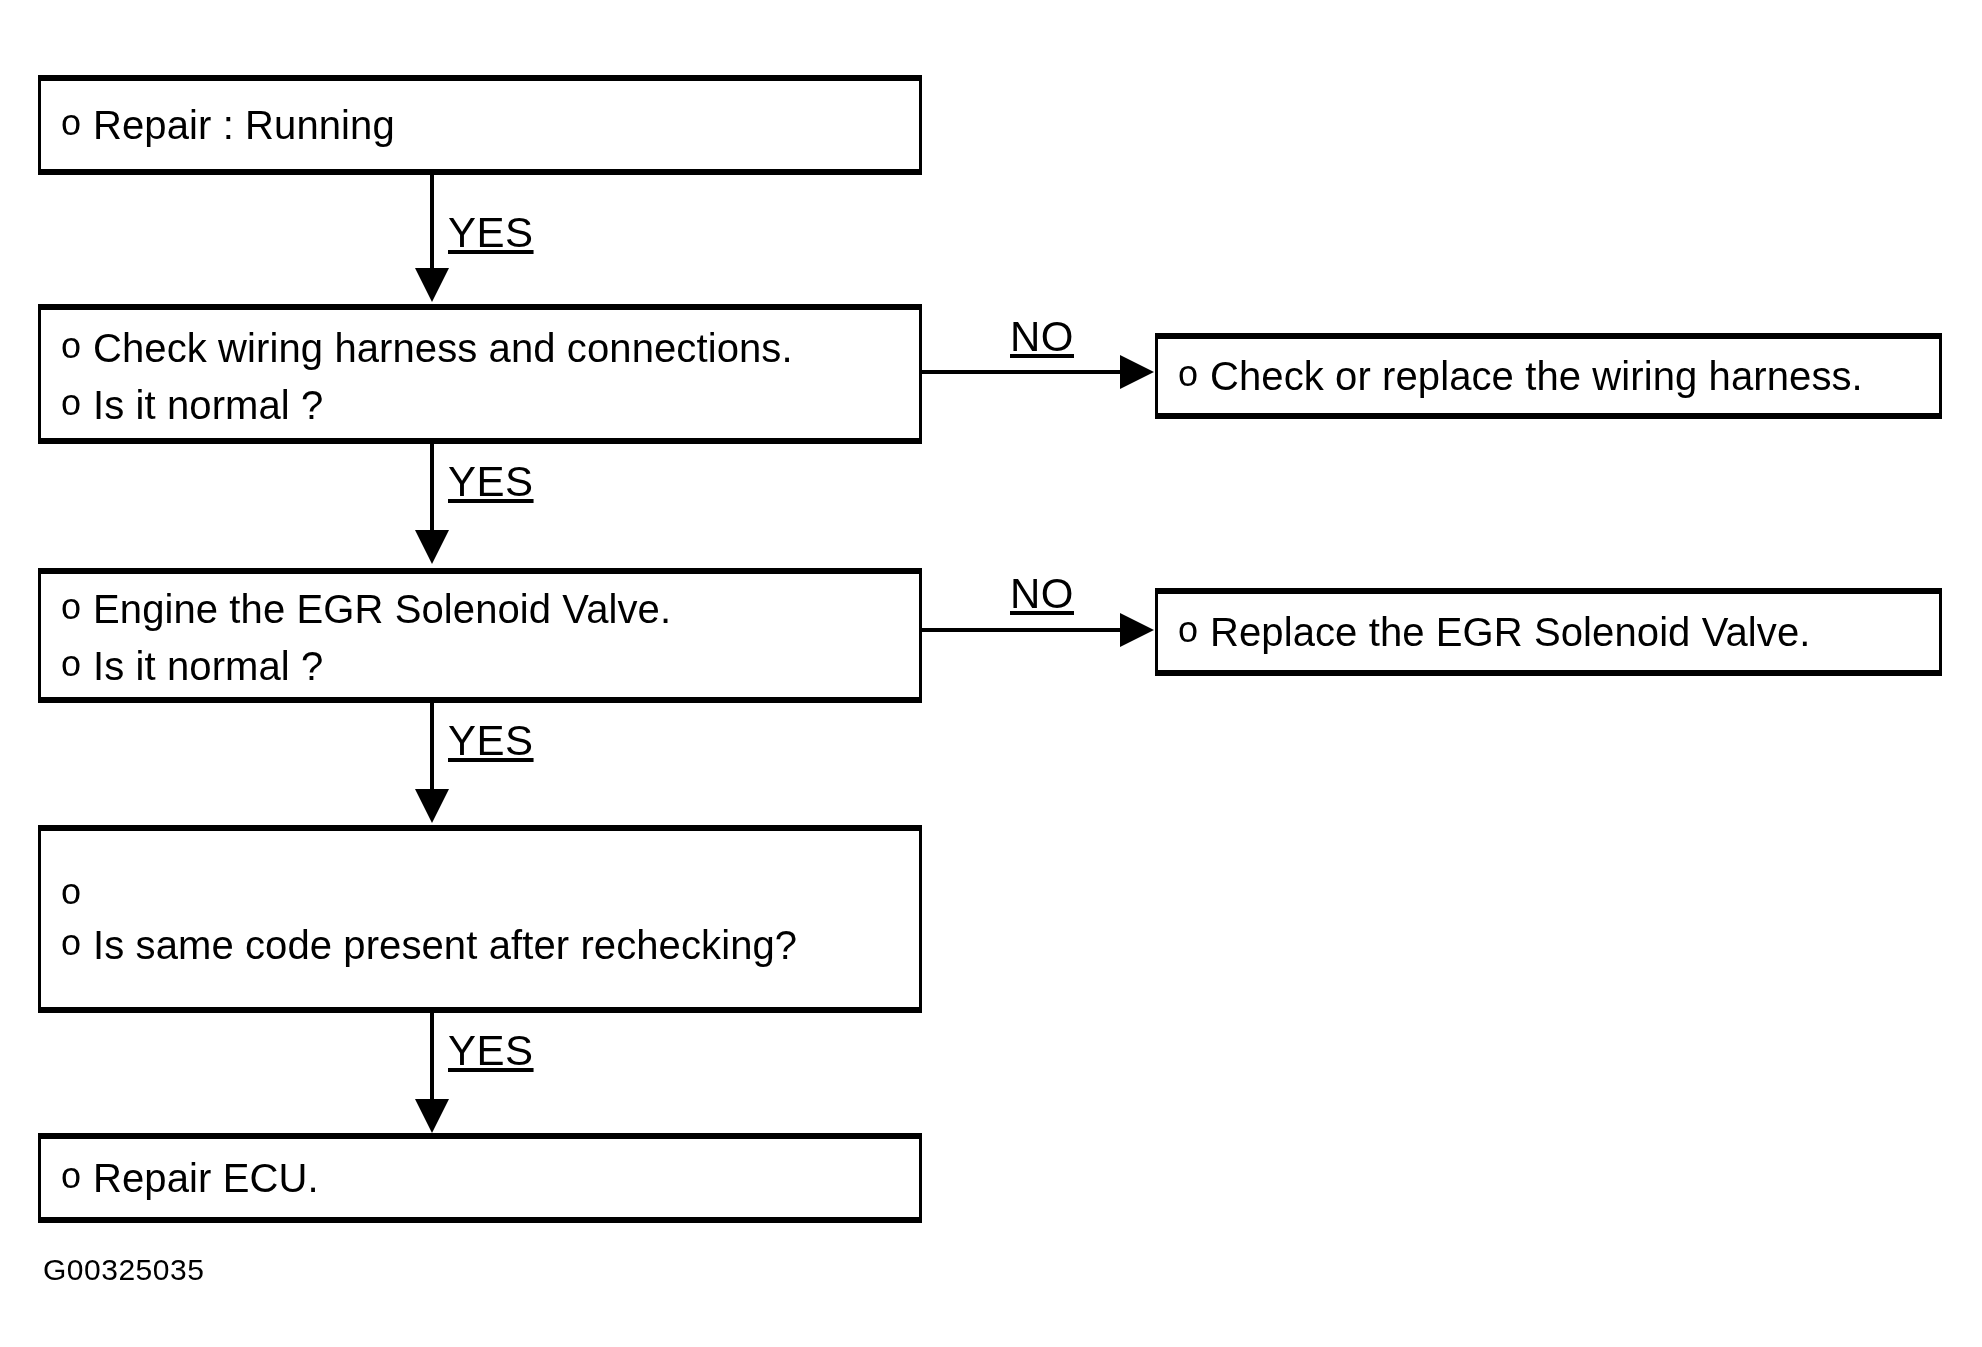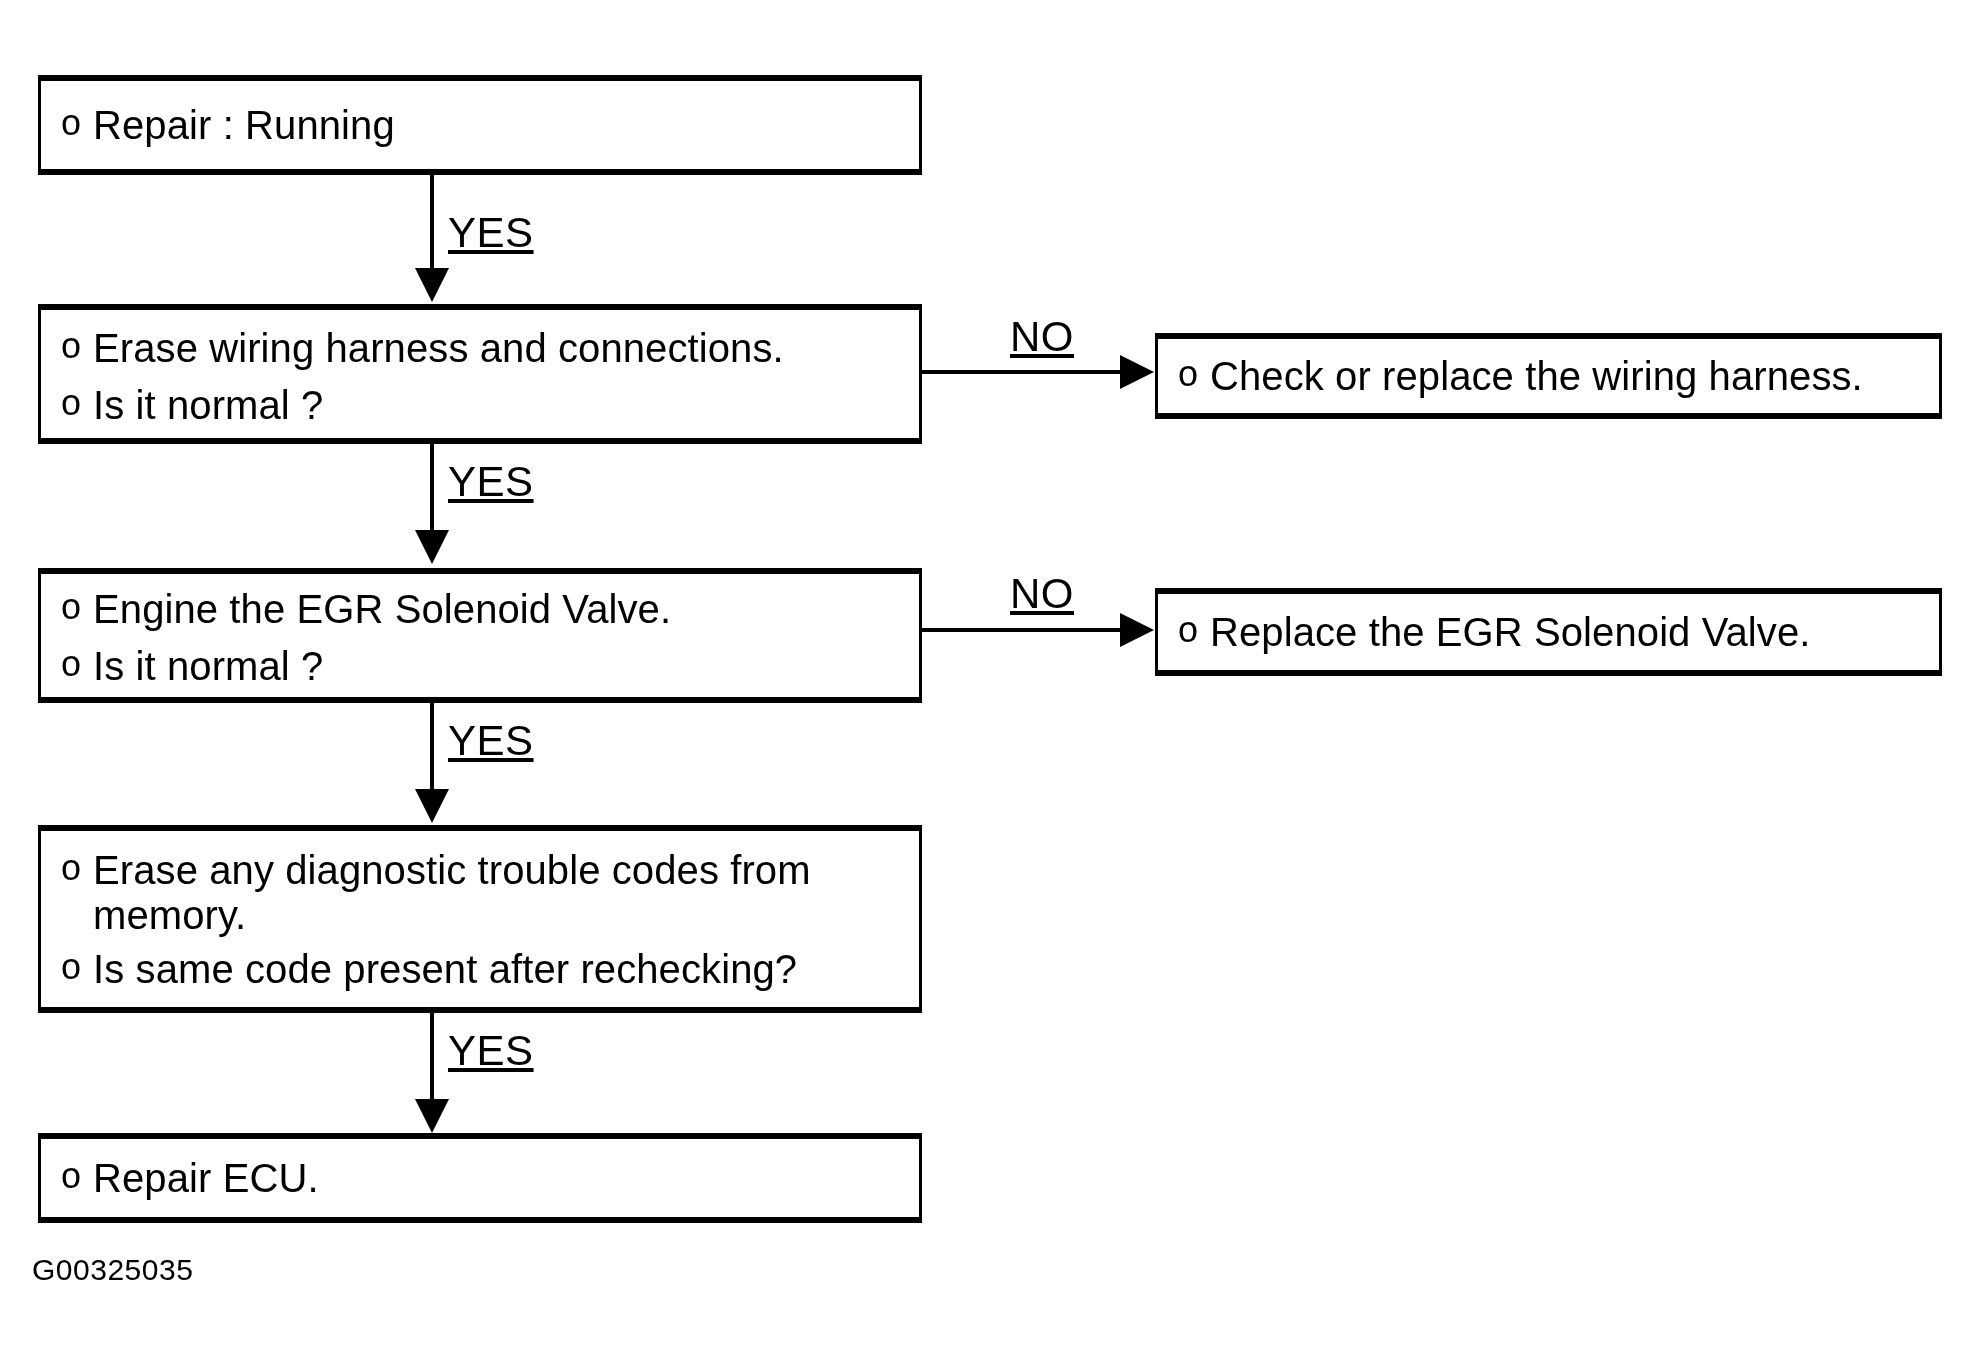--- a/index.html
+++ b/index.html
@@ -90,20 +90,21 @@
     text-decoration: underline;
   }
 
   
   .caption {
     position: absolute;
     font-size: 30px;
     line-height: 1;
     letter-spacing: 0.5px;
     white-space: nowrap;
+    margin-left: 11px;
   }
 </style>
 </head>
 <body>
 
 <div id="canvas">
 
   <div class="fc-box thickline" style="left:38px; top:75px; width:884px; height:100px;">
     <div class="fc-line">
       <span class="fc-bullet">o</span>
@@ -111,21 +112,21 @@
     </div>
   </div>
 
   <div class="v-stem" style="left:430px; top:175px; height:97px;"></div>
   <div class="arrow-down" style="left:415px; top:268px;"></div>
   <div class="edge-label" style="left:448px; top:212px;">YES</div>
 
   <div class="fc-box thickline" style="left:38px; top:304px; width:884px; height:140px;">
     <div class="fc-line" style="margin-top:6px;">
       <span class="fc-bullet">o</span>
-      <span class="fc-text">Erase wiring harness and connections.</span>
+      <span class="fc-text">Check wiring harness and connections.</span>
     </div>
     <div class="fc-line" style="margin-top:12px;">
       <span class="fc-bullet">o</span>
       <span class="fc-text">Is it normal ?</span>
     </div>
   </div>
 
   <div class="h-stem" style="left:922px; top:370px; width:200px;"></div>
   <div class="arrow-right" style="left:1120px; top:355px;"></div>
   <div class="edge-label" style="left:1010px; top:316px;">NO</div>
@@ -163,21 +164,20 @@
     </div>
   </div>
 
   <div class="v-stem" style="left:430px; top:703px; height:90px;"></div>
   <div class="arrow-down" style="left:415px; top:789px;"></div>
   <div class="edge-label" style="left:448px; top:720px;">YES</div>
 
   <div class="fc-box thickline" style="left:38px; top:825px; width:884px; height:188px;">
     <div class="fc-line" style="margin-top:2px;">
       <span class="fc-bullet">o</span>
-      <span class="fc-text" style="max-width:760px;">Erase any diagnostic trouble codes from memory.</span>
     </div>
     <div class="fc-line" style="margin-top:10px;">
       <span class="fc-bullet">o</span>
       <span class="fc-text">Is same code present after rechecking?</span>
     </div>
   </div>
 
   <div class="v-stem" style="left:430px; top:1013px; height:90px;"></div>
   <div class="arrow-down" style="left:415px; top:1099px;"></div>
   <div class="edge-label" style="left:448px; top:1030px;">YES</div>

